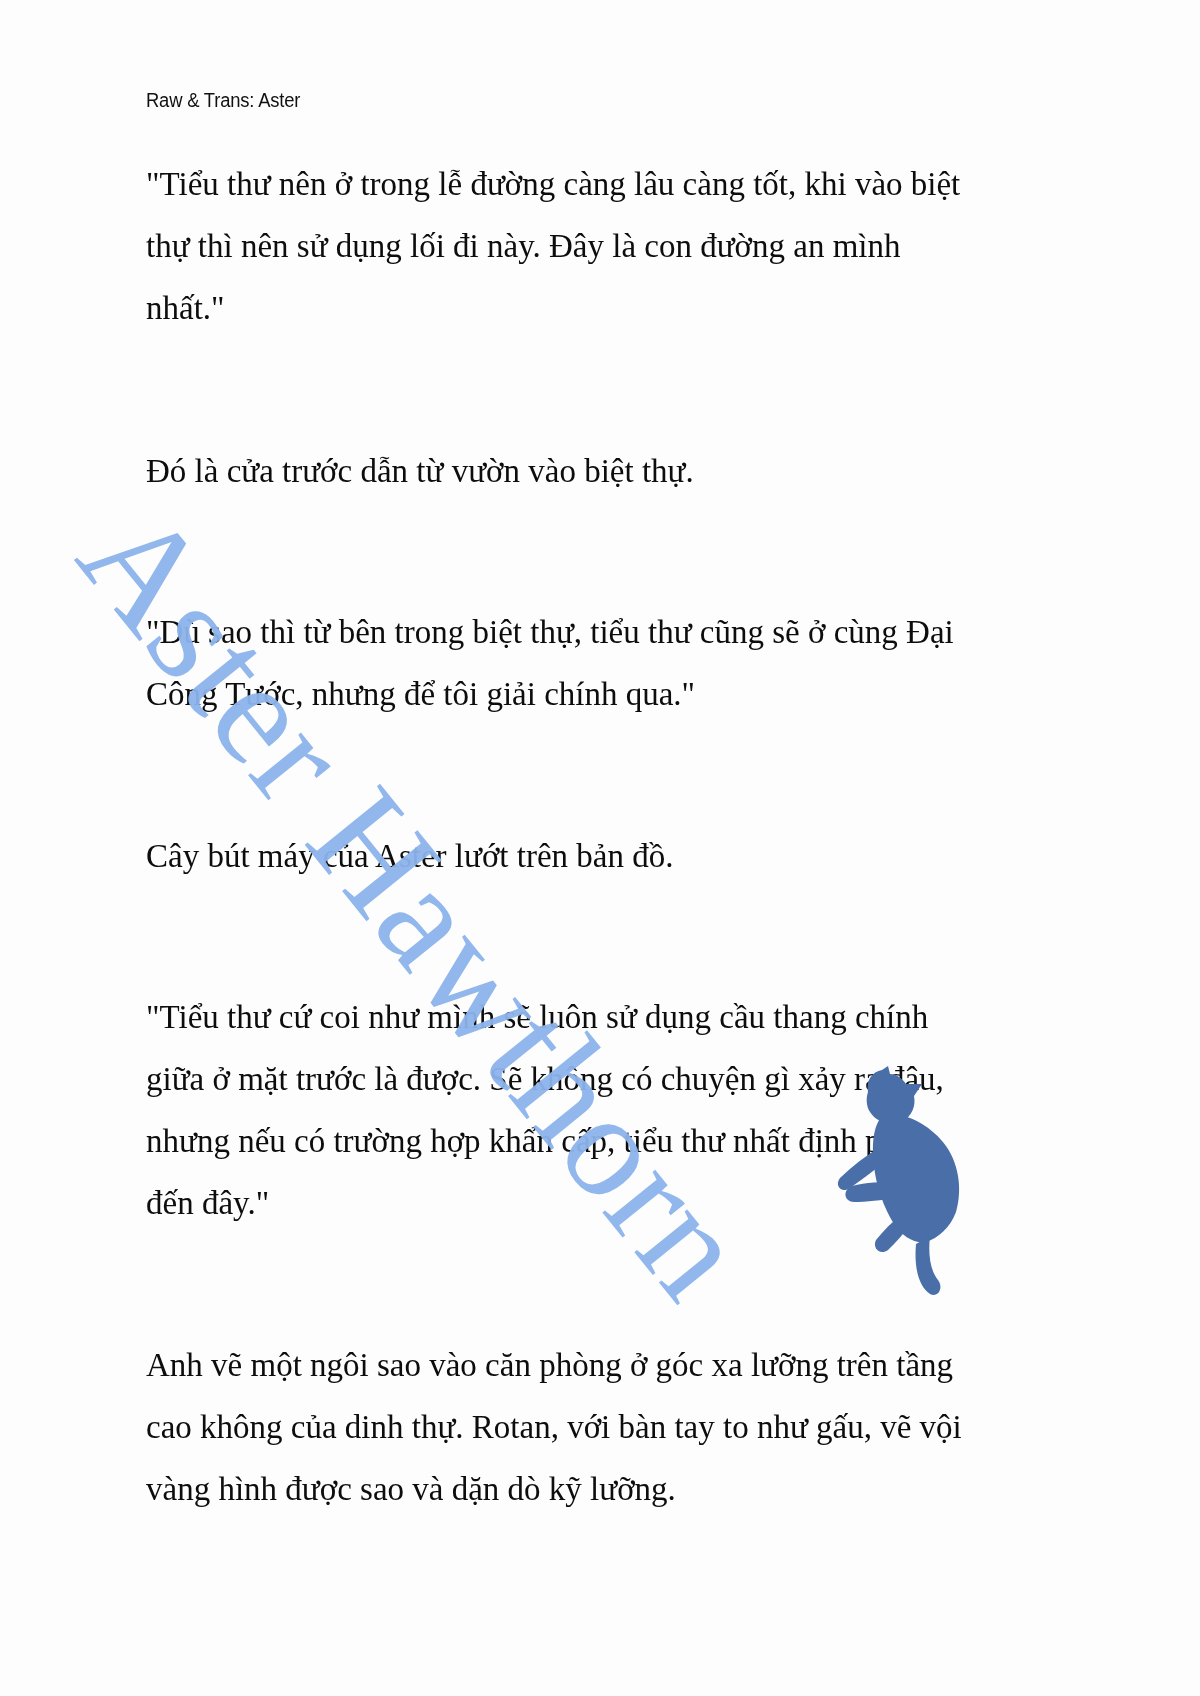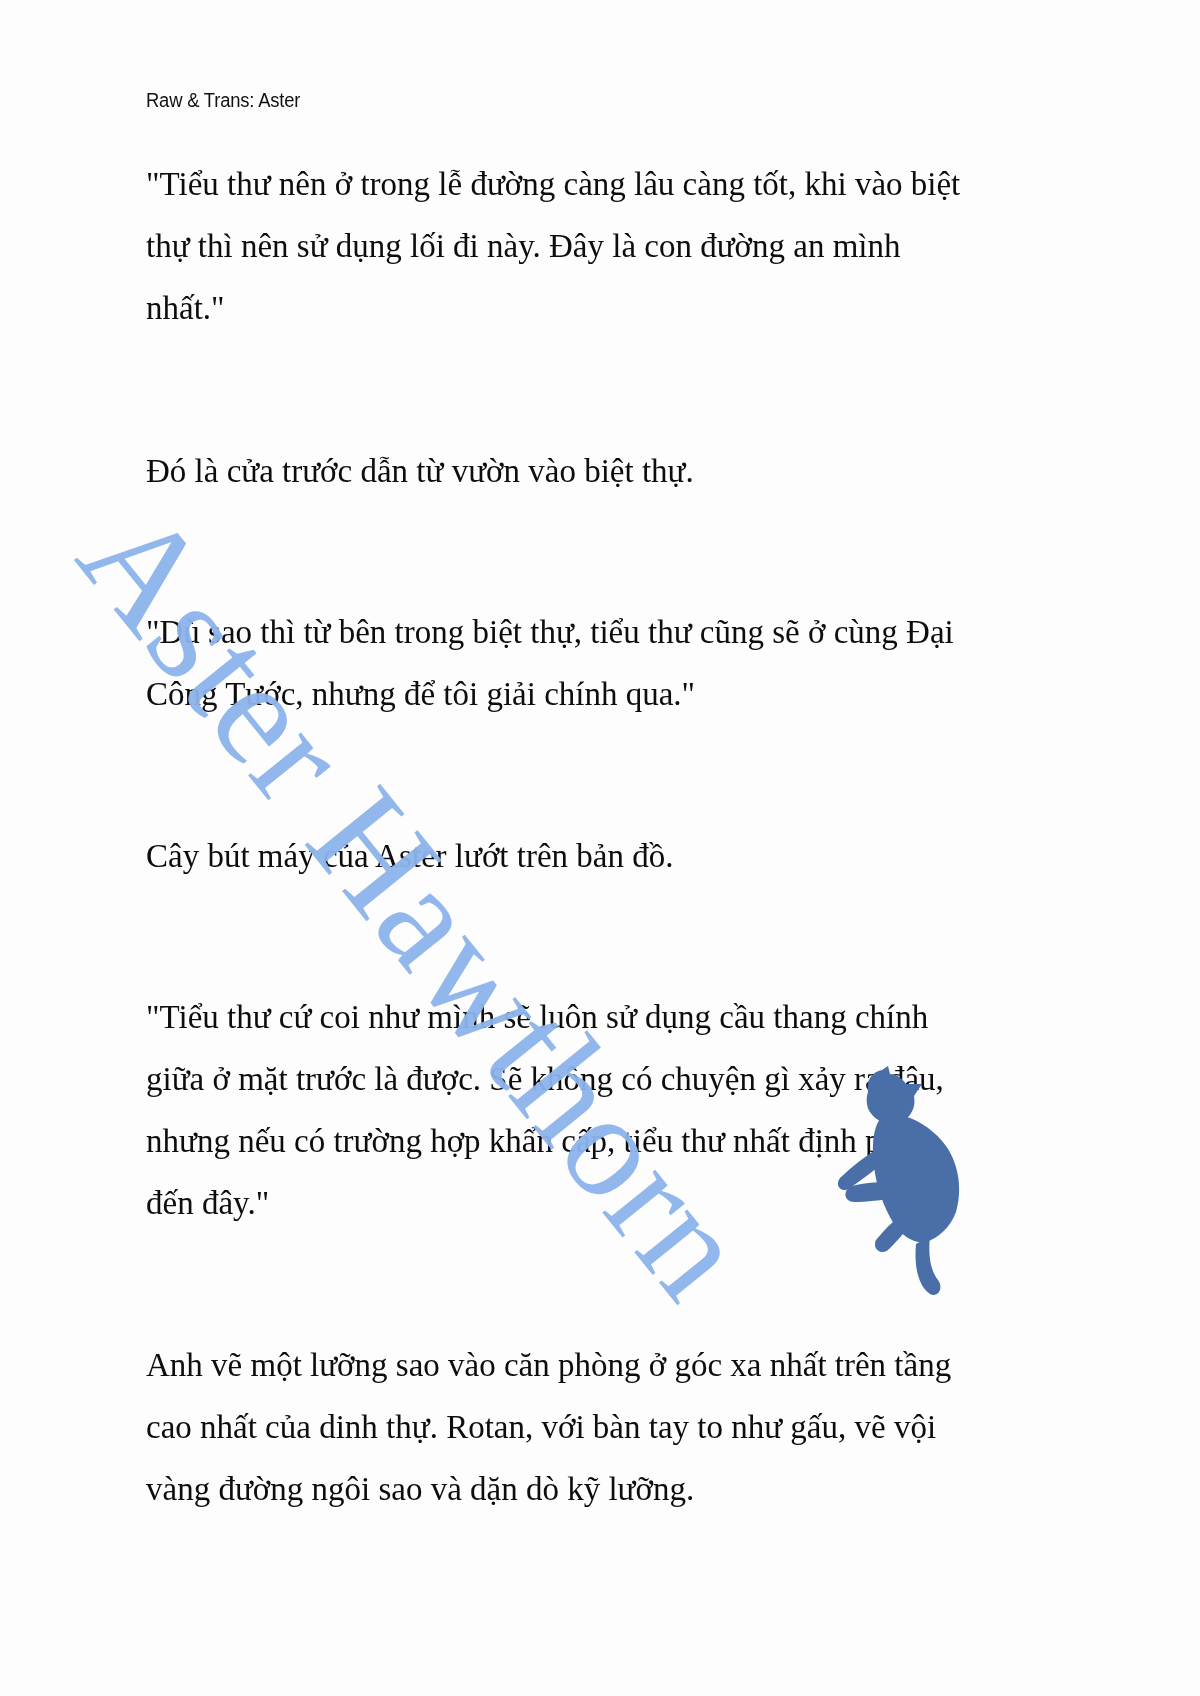--- a/index.html
+++ b/index.html
@@ -59,23 +59,23 @@
   </div>
 
   <div>
     <div class="line" style="top:981px">"Tiểu thư cứ coi như mình sẽ luôn sử dụng cầu thang chính</div>
     <div class="line" style="top:1043px">giữa ở mặt trước là được. Sẽ không có chuyện gì xảy ra đâu,</div>
     <div class="line" style="top:1105px">nhưng nếu có trường hợp khẩn cấp, tiểu thư nhất định phải</div>
     <div class="line" style="top:1167px">đến đây."</div>
   </div>
 
   <div>
-    <div class="line" style="top:1329px">Anh vẽ một lưỡng sao vào căn phòng ở góc xa nhất trên tầng</div>
-    <div class="line" style="top:1391px">cao nhất của dinh thự. Rotan, với bàn tay to như gấu, vẽ vội</div>
-    <div class="line" style="top:1453px">vàng đường ngôi sao và dặn dò kỹ lưỡng.</div>
+    <div class="line" style="top:1329px">Anh vẽ một ngôi sao vào căn phòng ở góc xa lưỡng trên tầng</div>
+    <div class="line" style="top:1391px">cao không của dinh thự. Rotan, với bàn tay to như gấu, vẽ vội</div>
+    <div class="line" style="top:1453px">vàng hình được sao và dặn dò kỹ lưỡng.</div>
   </div>
 
   <div class="watermark">Aster Hawthorn</div>
 
   <svg class="cat" viewBox="0 0 160 232">
     <g fill="#4a6fa8">
 
       <path d="M38 26 C36 14 42 6 52 4 L58 0 L60 8 C66 8 72 12 76 18 L92 18 L84 30 C86 40 82 50 72 56 C60 60 46 56 40 46 C36 40 36 32 38 26 Z"></path>
 
       <path d="M52 50 C72 44 100 58 116 80 C130 100 132 126 126 146 C120 162 108 172 96 176 C84 178 72 170 64 158 C54 142 46 120 44 100 C42 82 42 62 52 50 Z"></path>

